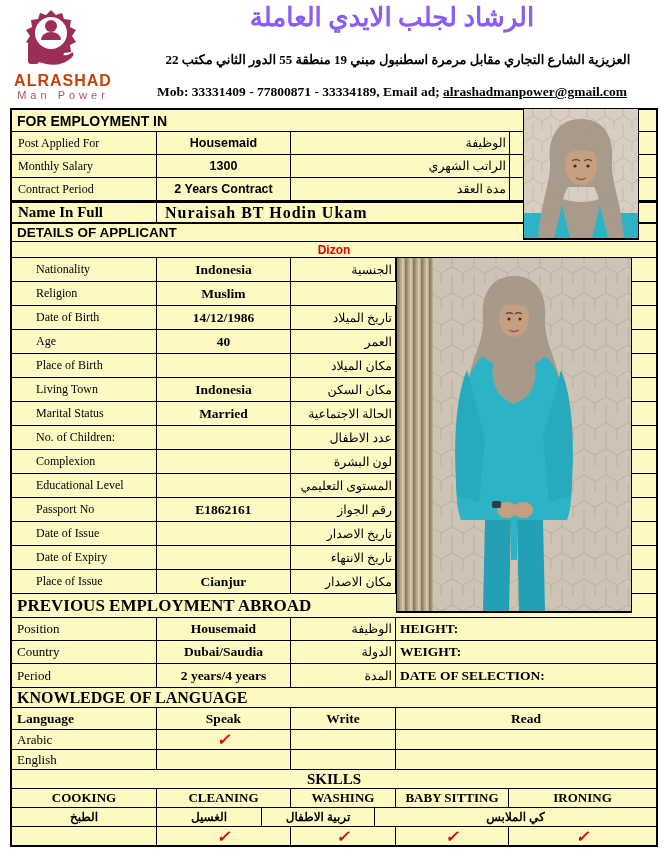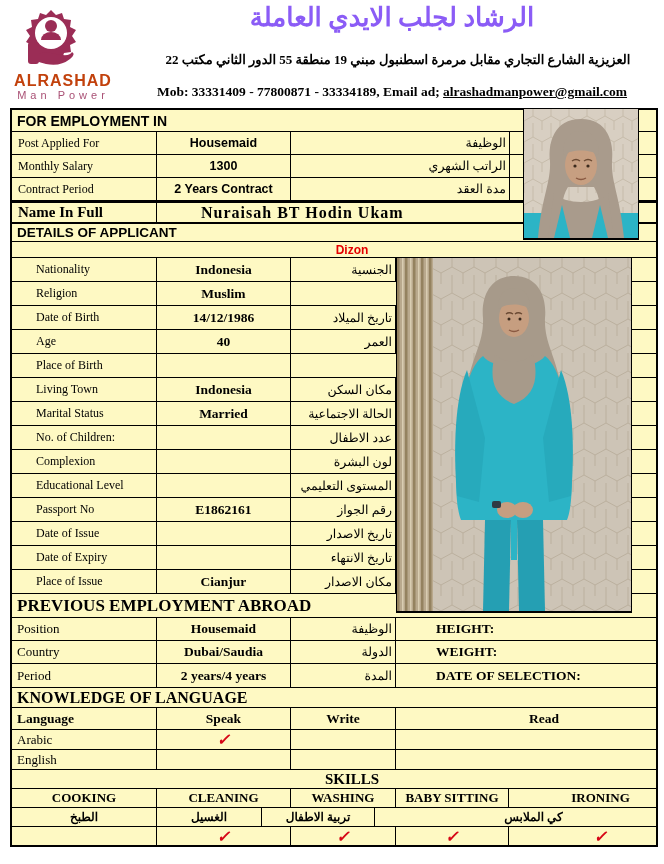--- a/index.html
+++ b/index.html
@@ -43,21 +43,21 @@
   .hdr-cell-c{justify-content:center;font-weight:bold;font-size:13.5px;}
   .plain{font-size:13px;padding-left:5px;}
   .right-lab{font-weight:bold;font-size:13.5px;padding-left:4px;}
   .check{justify-content:center;font-weight:bold;font-size:16px;color:#d60717;
          font-style:italic;}
   .skills-title{justify-content:center;font-weight:bold;font-size:15px;}
   .sk-en{justify-content:center;font-weight:bold;font-size:13px;}
   .sk-ar{justify-content:center;font-weight:bold;font-size:12px;direction:rtl;}
   
   .w-c1{width:145px;} .w-c2{width:134px;} .w-c3{width:105px;} .w-arTop{width:219px;}
-  .w-rest{flex:1;margin-left:36px;}
+  .w-rest{flex:1;}
   .w-s4{width:113px;}
   
   .photo{position:absolute;background:#cfc6b9;}
   #photo-top{left:523px;top:108px;width:114px;height:129px;border:1px solid #000;
              border-bottom:2px solid #000;z-index:5;}
   #photo-body{left:396px;top:257px;width:234px;height:353px;border:1px solid #000;
               border-bottom:2px solid #000;z-index:5;}
   .photo svg{display:block;width:100%;height:100%;}
 </style>
 </head>
@@ -140,20 +140,21 @@
     </div>
     <div class="row" style="height:24px">
       <div class="c br w-c1 lab lab-in">Age</div>
       <div class="c br w-c2 val">40</div>
       <div class="c br w-c3 ar">العمر</div>
       <div class="c w-rest"></div>
     </div>
     <div class="row" style="height:24px">
       <div class="c br w-c1 lab lab-in">Place of Birth</div>
       <div class="c br w-c2 val"></div>
+      <div class="c br w-c3 ar">مكان الميلاد</div>
       <div class="c w-rest"></div>
     </div>
     <div class="row" style="height:24px">
       <div class="c br w-c1 lab lab-in">Living Town</div>
       <div class="c br w-c2 val">Indonesia</div>
       <div class="c br w-c3 ar">مكان السكن</div>
       <div class="c w-rest"></div>
     </div>
     <div class="row" style="height:24px">
       <div class="c br w-c1 lab lab-in">Marital Status</div>

